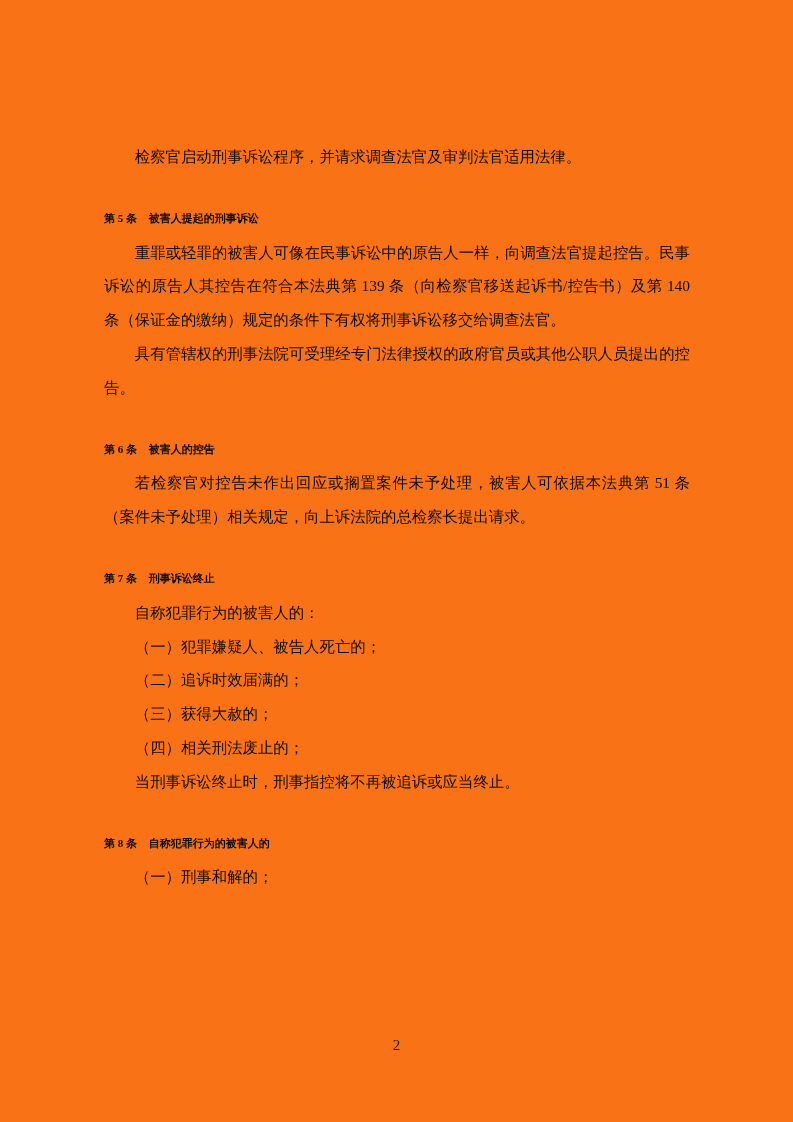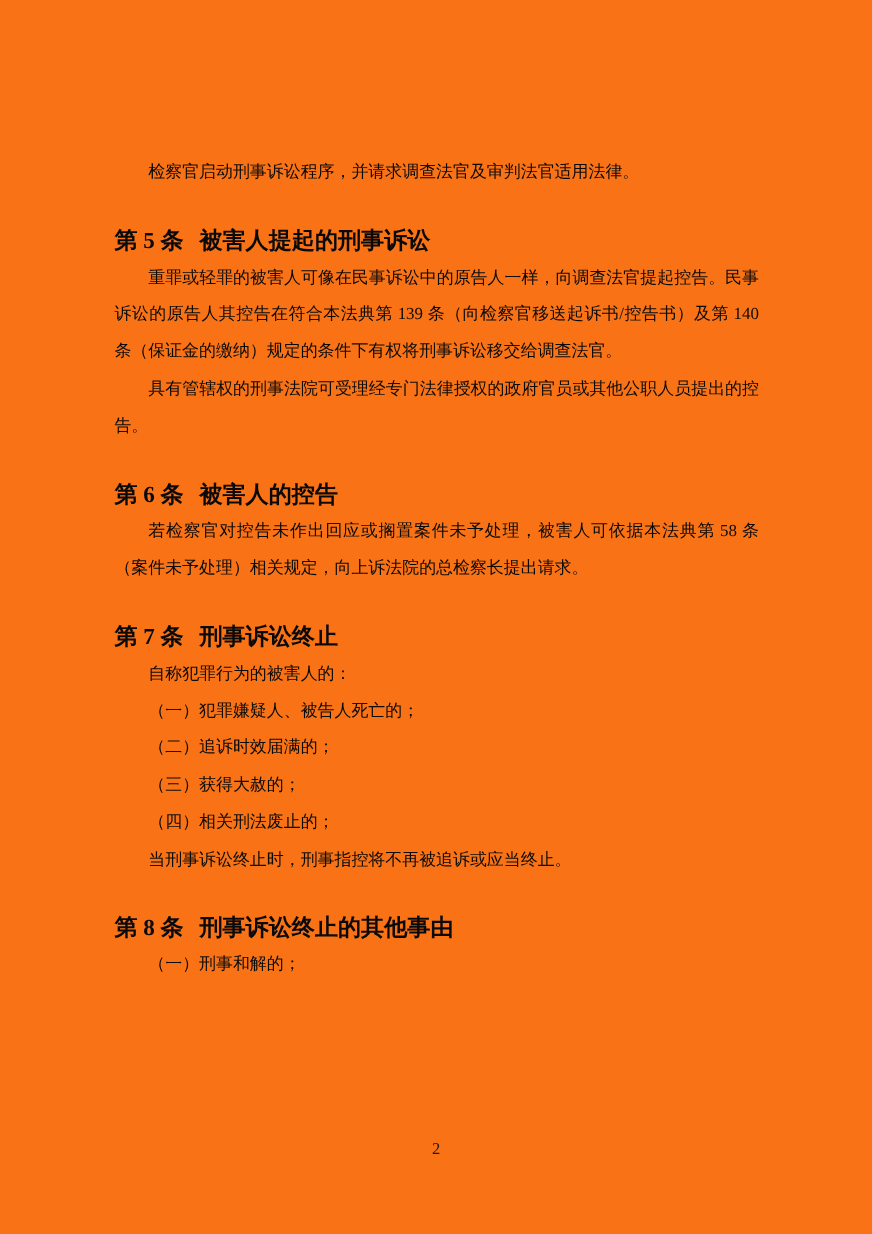--- a/index.html
+++ b/index.html
@@ -24,21 +24,21 @@
     width: 586px;
   }
   .body-text {
     margin: 0;
     line-height: 33.8px;
     text-align: justify;
     text-indent: 2em;
   }
   .article-heading {
     margin: 28px 0 0 0;
-    font-size: 21px;
+    font-size: 11px;
     font-weight: bold;
     line-height: 33.8px;
     text-indent: 0;
   }
   .article-title {
     margin-left: 9px;
   }
   .page-number {
     position: absolute;
     top: 1035px;
@@ -62,35 +62,35 @@
       <span>第 5 条</span>
       <span class="article-title">被害人提起的刑事诉讼</span>
     </h2>
     <p class="body-text">重罪或轻罪的被害人可像在民事诉讼中的原告人一样，向调查法官提起控告。民事诉讼的原告人其控告在符合本法典第 139 条（向检察官移送起诉书/控告书）及第 140 条（保证金的缴纳）规定的条件下有权将刑事诉讼移交给调查法官。</p>
     <p class="body-text">具有管辖权的刑事法院可受理经专门法律授权的政府官员或其他公职人员提出的控告。</p>
 
     <h2 class="article-heading">
       <span>第 6 条</span>
       <span class="article-title">被害人的控告</span>
     </h2>
-    <p class="body-text">若检察官对控告未作出回应或搁置案件未予处理，被害人可依据本法典第 58 条（案件未予处理）相关规定，向上诉法院的总检察长提出请求。</p>
+    <p class="body-text">若检察官对控告未作出回应或搁置案件未予处理，被害人可依据本法典第 51 条（案件未予处理）相关规定，向上诉法院的总检察长提出请求。</p>
 
     <h2 class="article-heading">
       <span>第 7 条</span>
       <span class="article-title">刑事诉讼终止</span>
     </h2>
     <p class="body-text">自称犯罪行为的被害人的：</p>
     <p class="body-text">（一）犯罪嫌疑人、被告人死亡的；</p>
     <p class="body-text">（二）追诉时效届满的；</p>
     <p class="body-text">（三）获得大赦的；</p>
     <p class="body-text">（四）相关刑法废止的；</p>
     <p class="body-text">当刑事诉讼终止时，刑事指控将不再被追诉或应当终止。</p>
 
     <h2 class="article-heading">
       <span>第 8 条</span>
-      <span class="article-title">刑事诉讼终止的其他事由</span>
+      <span class="article-title">自称犯罪行为的被害人的</span>
     </h2>
     <p class="body-text">（一）刑事和解的；</p>
 
   </div>
 
   <div class="page-number">2</div>
 </div>
 
 </body></html>

